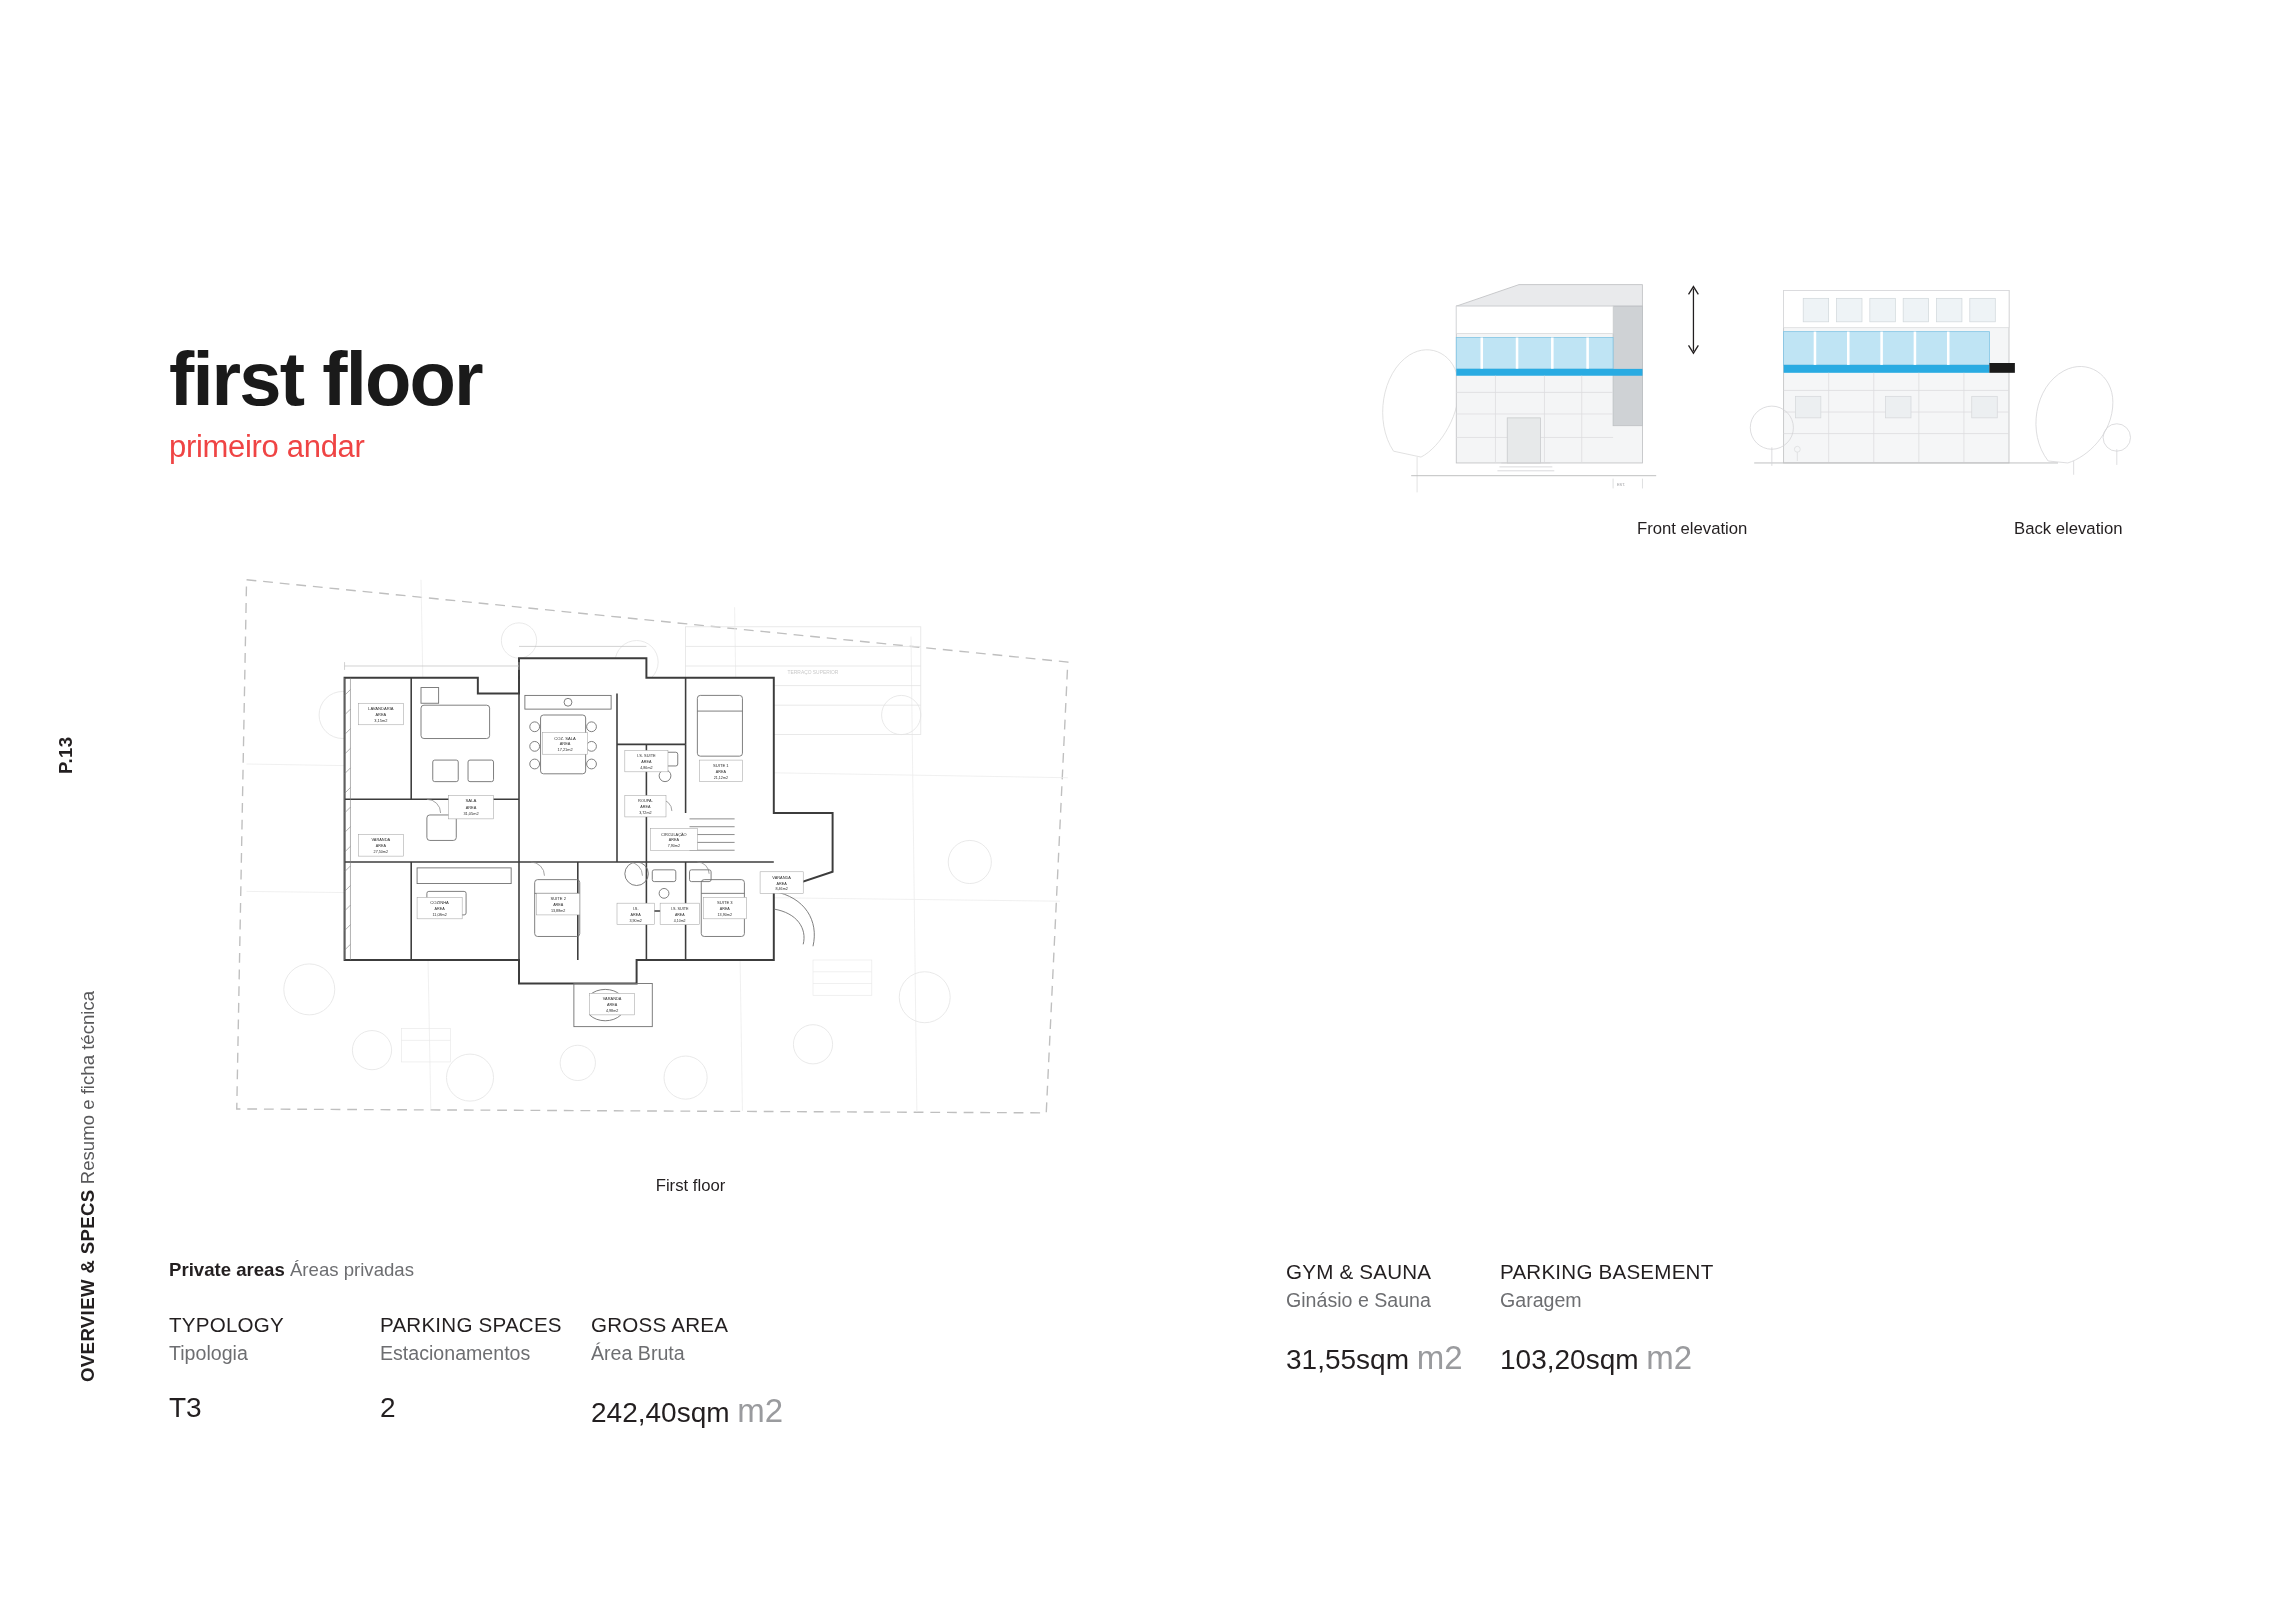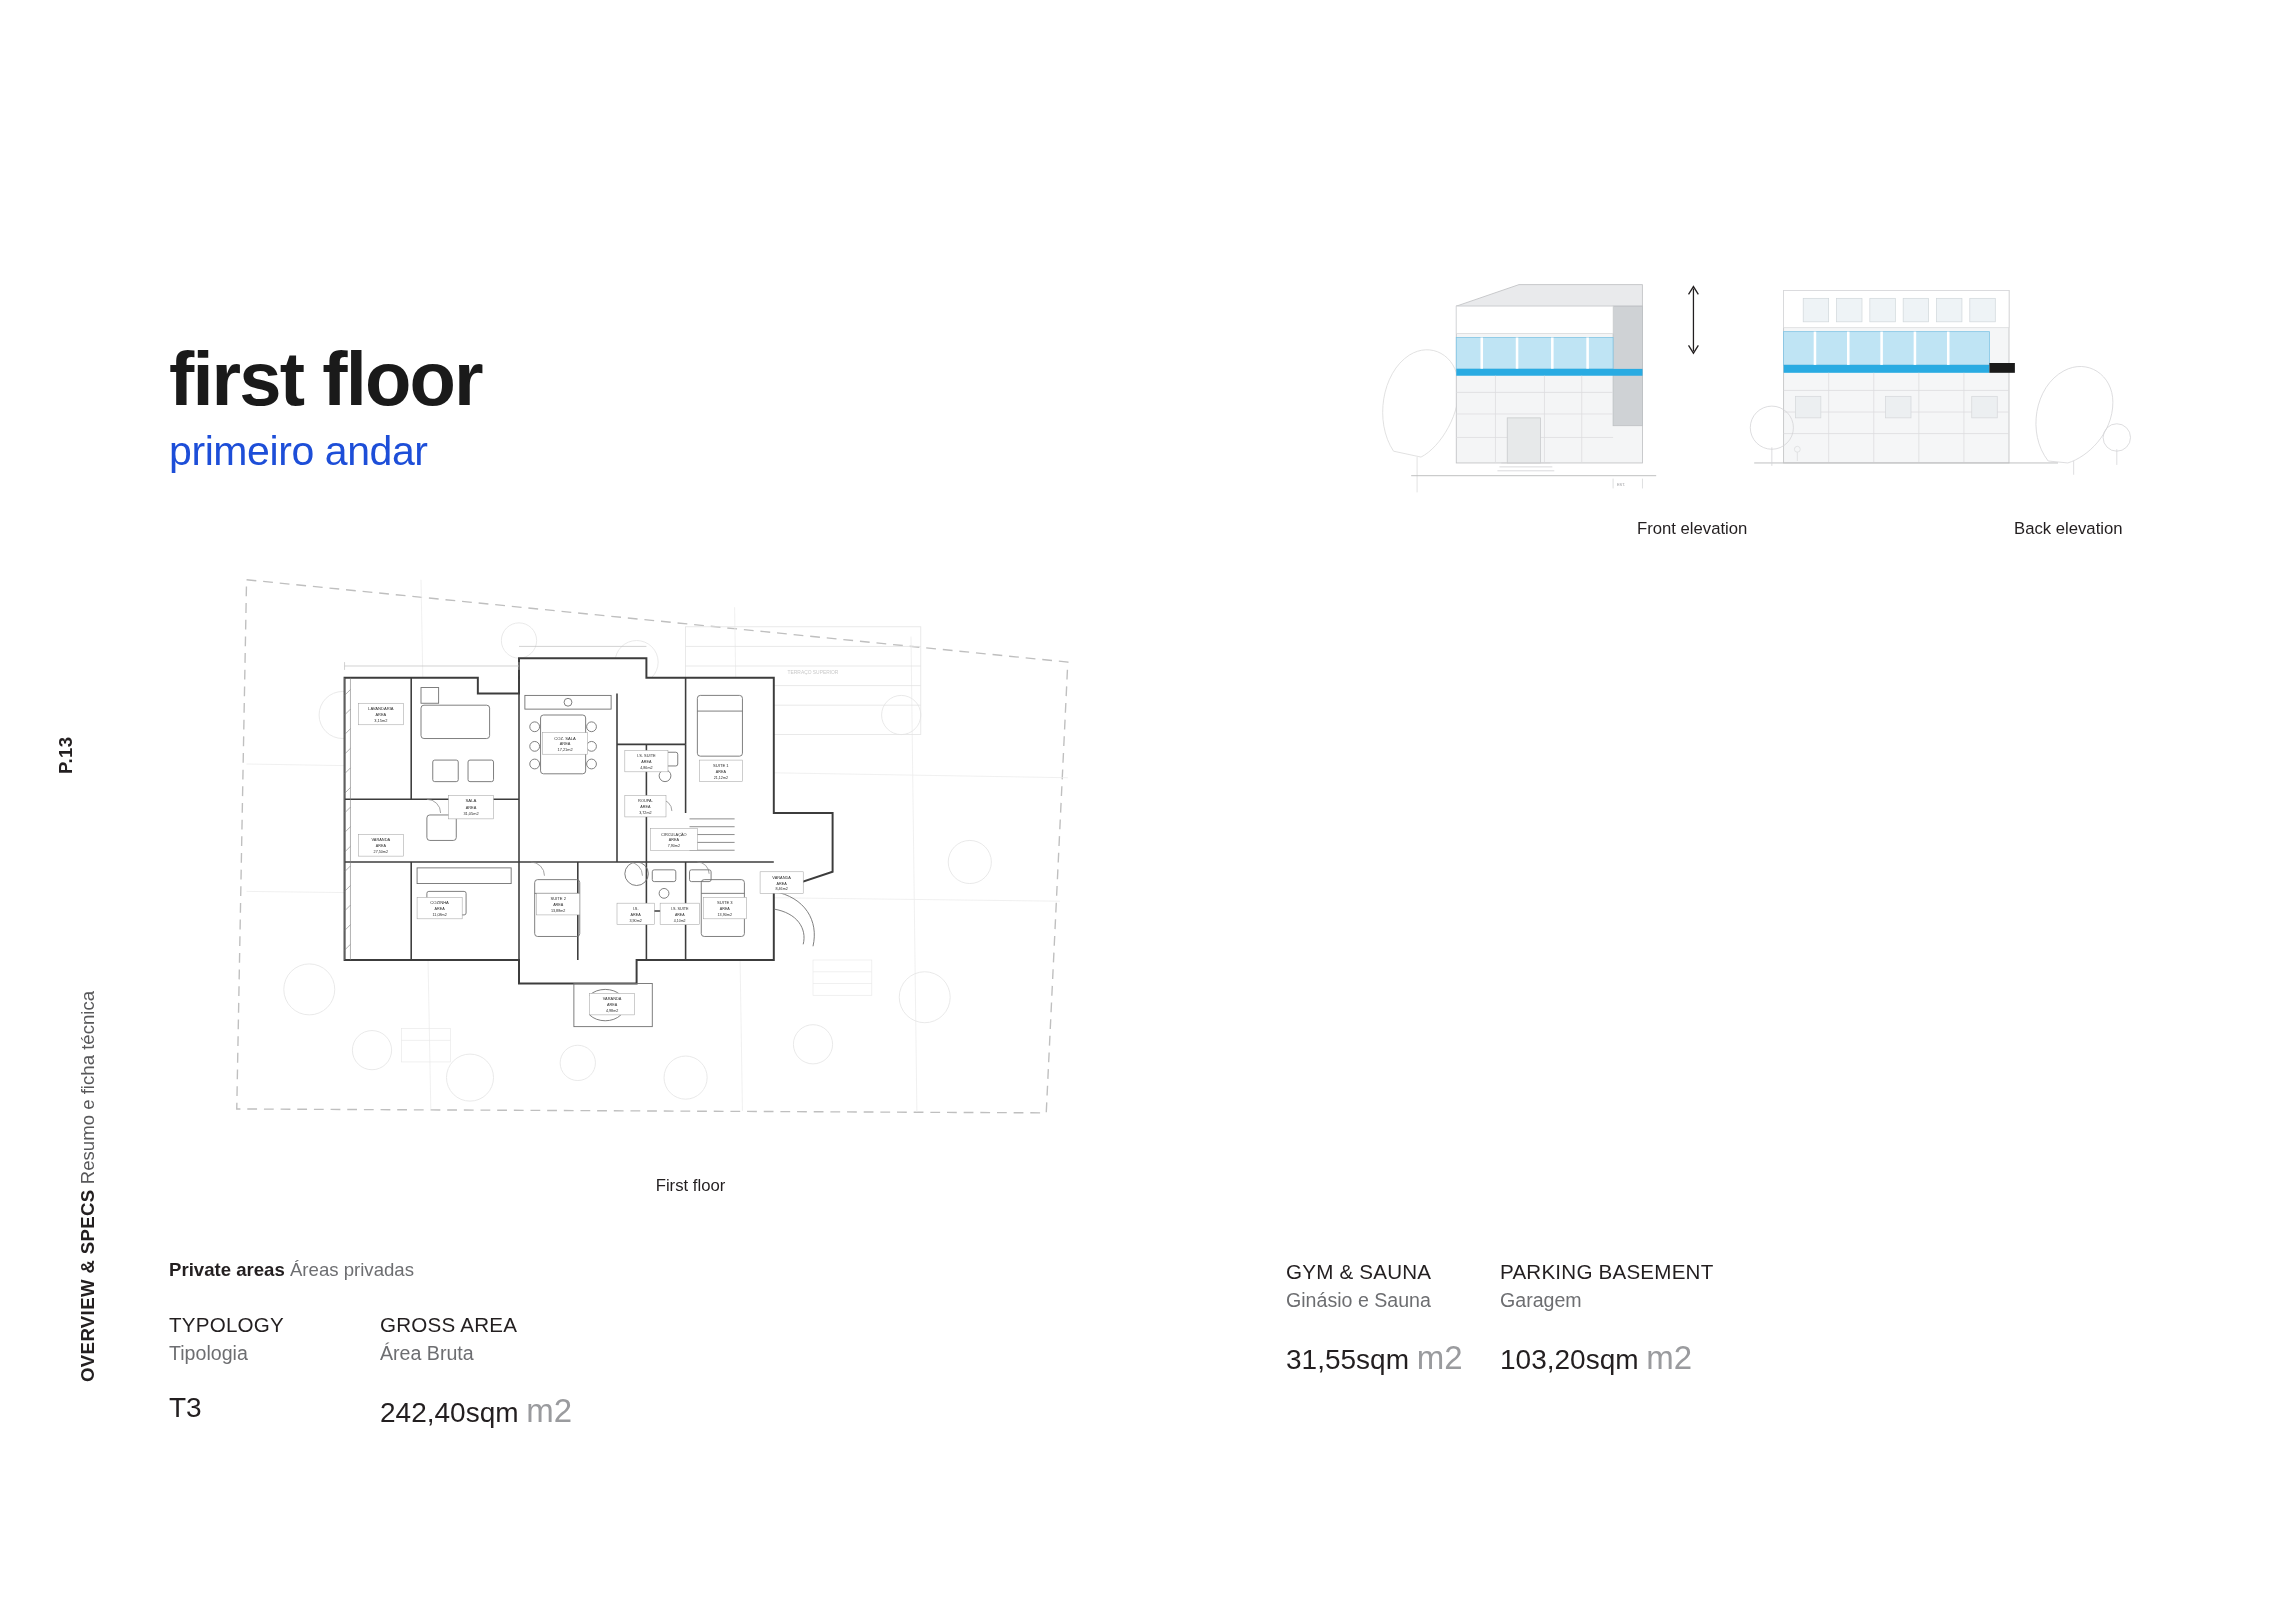--- a/index.html
+++ b/index.html
@@ -59,24 +59,24 @@
   }
   .title-main {
     font-size: 76px;
     font-weight: bold;
     letter-spacing: -0.025em;
     line-height: 1;
     color: #1a1a1a;
   }
   .title-sub {
     margin-top: 13.7px;
-    font-size: 41px;
+    font-size: 31px;
     font-weight: normal;
     letter-spacing: -0.01em;
-    color: #1d4ed8;
+    color: #ef4444;
     line-height: 1;
   }
 
   
   .elevations {
     position: absolute;
     left: 1372px;
     top: 265px;
     width: 784px;
     height: 245px;
@@ -597,20 +597,25 @@
   <div class="specs-private">
     <div class="spec-head">
       <span class="bold">Private areas</span>
       <span class="muted">Áreas privadas</span>
     </div>
     <div class="spec-cols">
       <div class="spec-col pc1">
         <div class="lbl-en">TYPOLOGY</div>
         <div class="lbl-pt">Tipologia</div>
         <div class="val">T3</div>
+      </div>
+      <div class="spec-col pc2">
+        <div class="lbl-en">PARKING SPACES</div>
+        <div class="lbl-pt">Estacionamentos</div>
+        <div class="val">2</div>
       </div>
       <div class="spec-col pc3">
         <div class="lbl-en">GROSS AREA</div>
         <div class="lbl-pt">Área Bruta</div>
         <div class="val">
           <span>242,40sqm</span>
           <span class="unit">m2</span>
         </div>
       </div>
     </div>

